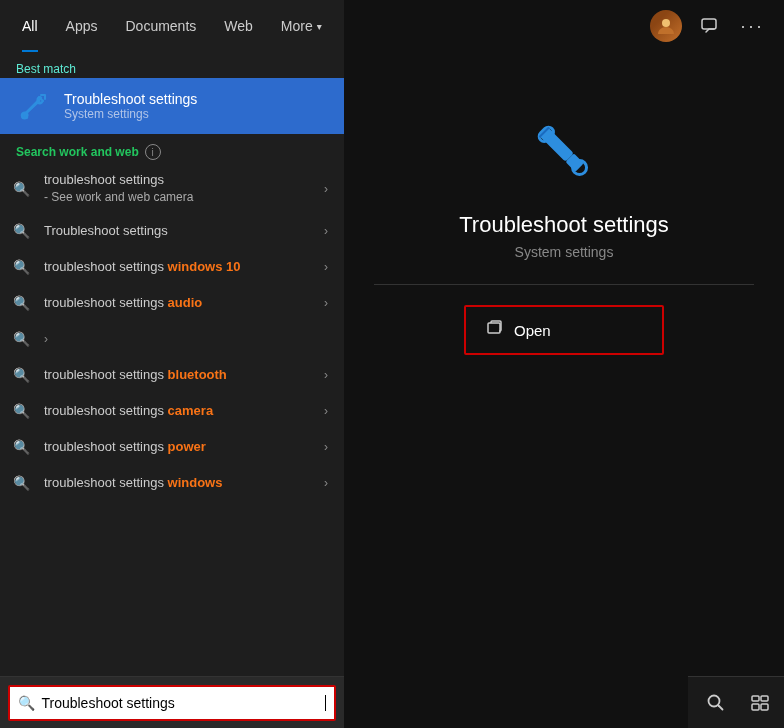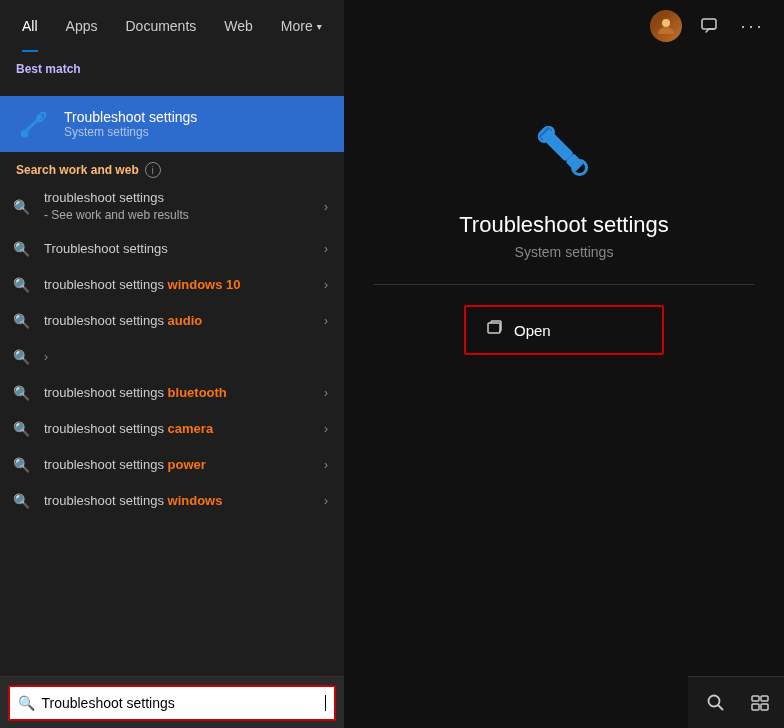--- a/index.html
+++ b/index.html
@@ -88,24 +88,24 @@
       height: 32px;
       border-radius: 50%;
       background: linear-gradient(135deg, #8b4513 40%, #d2691e 100%);
       display: flex;
       align-items: center;
       justify-content: center;
     }
 
     
     .section-label {
-      color: #c4b5fd;
+      color: #5eead4;
       font-size: 12px;
-      font-weight: 700;
-      padding: 10px 16px 20px;
+      font-weight: 400;
+      padding: 10px 16px 2px;
       flex-shrink: 0;
     }
 
     .best-match-item {
       display: flex;
       align-items: center;
       gap: 12px;
       padding: 10px 16px;
       background: #2d6bcd;
       cursor: pointer;
@@ -135,21 +135,21 @@
 
     
     .search-work-web {
       display: flex;
       align-items: center;
       gap: 6px;
       padding: 10px 16px 4px;
       flex-shrink: 0;
     }
     .search-work-web-label {
-      color: #fdba74;
+      color: #22c55e;
       font-size: 12px;
       font-weight: 600;
     }
     .info-icon {
       width: 16px;
       height: 16px;
       border-radius: 50%;
       border: 1px solid #888;
       color: #888;
       font-size: 10px;
@@ -383,21 +383,21 @@
     <span class="search-work-web-label">Search work and web</span>
     <div class="info-icon">i</div>
   </div>
 
   <div class="results-list">
 
     <div class="result-item">
       <div class="result-search-icon">🔍</div>
       <div class="result-text">
         <span class="normal">troubleshoot settings</span>
-        <span class="web-suffix">- See work and web results</span>
+        <span class="web-suffix">- See work and web camera</span>
       </div>
       <div class="result-arrow">›</div>
     </div>
 
     <div class="result-item">
       <div class="result-search-icon">🔍</div>
       <div class="result-text">
         <span class="normal">Troubleshoot settings</span>
       </div>
       <div class="result-arrow">›</div>

